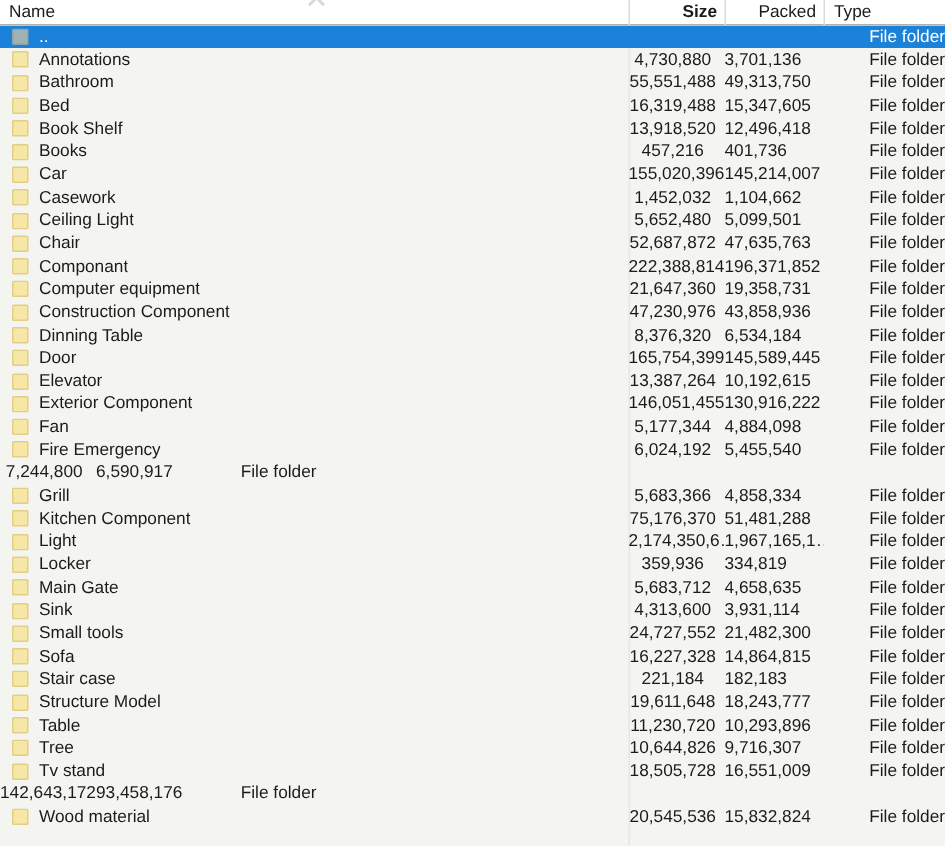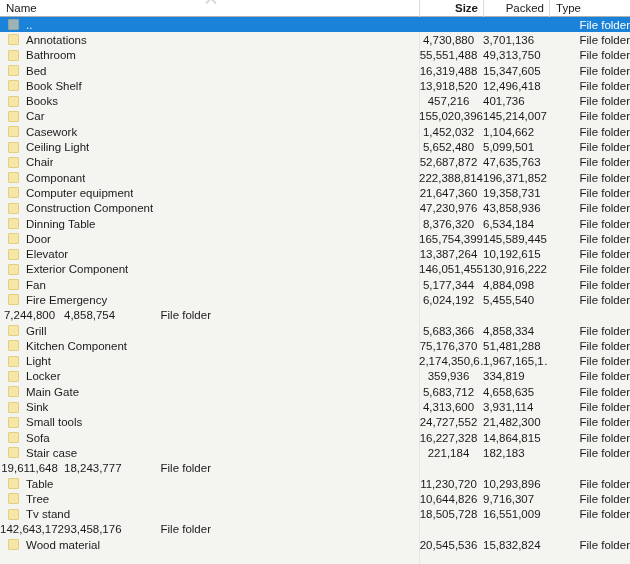--- a/index.html
+++ b/index.html
@@ -312,21 +312,21 @@
           <div class="c-name">
             <span class="folder-icon"></span>
             <span class="nm">Fire Emergency</span>
           </div>
           <div class="c-size">6,024,192</div>
           <div class="c-packed">5,455,540</div>
           <div class="c-type">File folder</div>
         </div>
         <div class="row">
           <div class="c-size">7,244,800</div>
-          <div class="c-packed">4,858,754</div>
+          <div class="c-packed">6,590,917</div>
           <div class="c-type">File folder</div>
         </div>
         <div class="row">
           <div class="c-name">
             <span class="folder-icon"></span>
             <span class="nm">Grill</span>
           </div>
           <div class="c-size">5,683,366</div>
           <div class="c-packed">4,858,334</div>
           <div class="c-type">File folder</div>
@@ -397,20 +397,24 @@
         <div class="row">
           <div class="c-name">
             <span class="folder-icon"></span>
             <span class="nm">Stair case</span>
           </div>
           <div class="c-size">221,184</div>
           <div class="c-packed">182,183</div>
           <div class="c-type">File folder</div>
         </div>
         <div class="row">
+          <div class="c-name">
+            <span class="folder-icon"></span>
+            <span class="nm">Structure Model</span>
+          </div>
           <div class="c-size">19,611,648</div>
           <div class="c-packed">18,243,777</div>
           <div class="c-type">File folder</div>
         </div>
         <div class="row">
           <div class="c-name">
             <span class="folder-icon"></span>
             <span class="nm">Table</span>
           </div>
           <div class="c-size">11,230,720</div>

